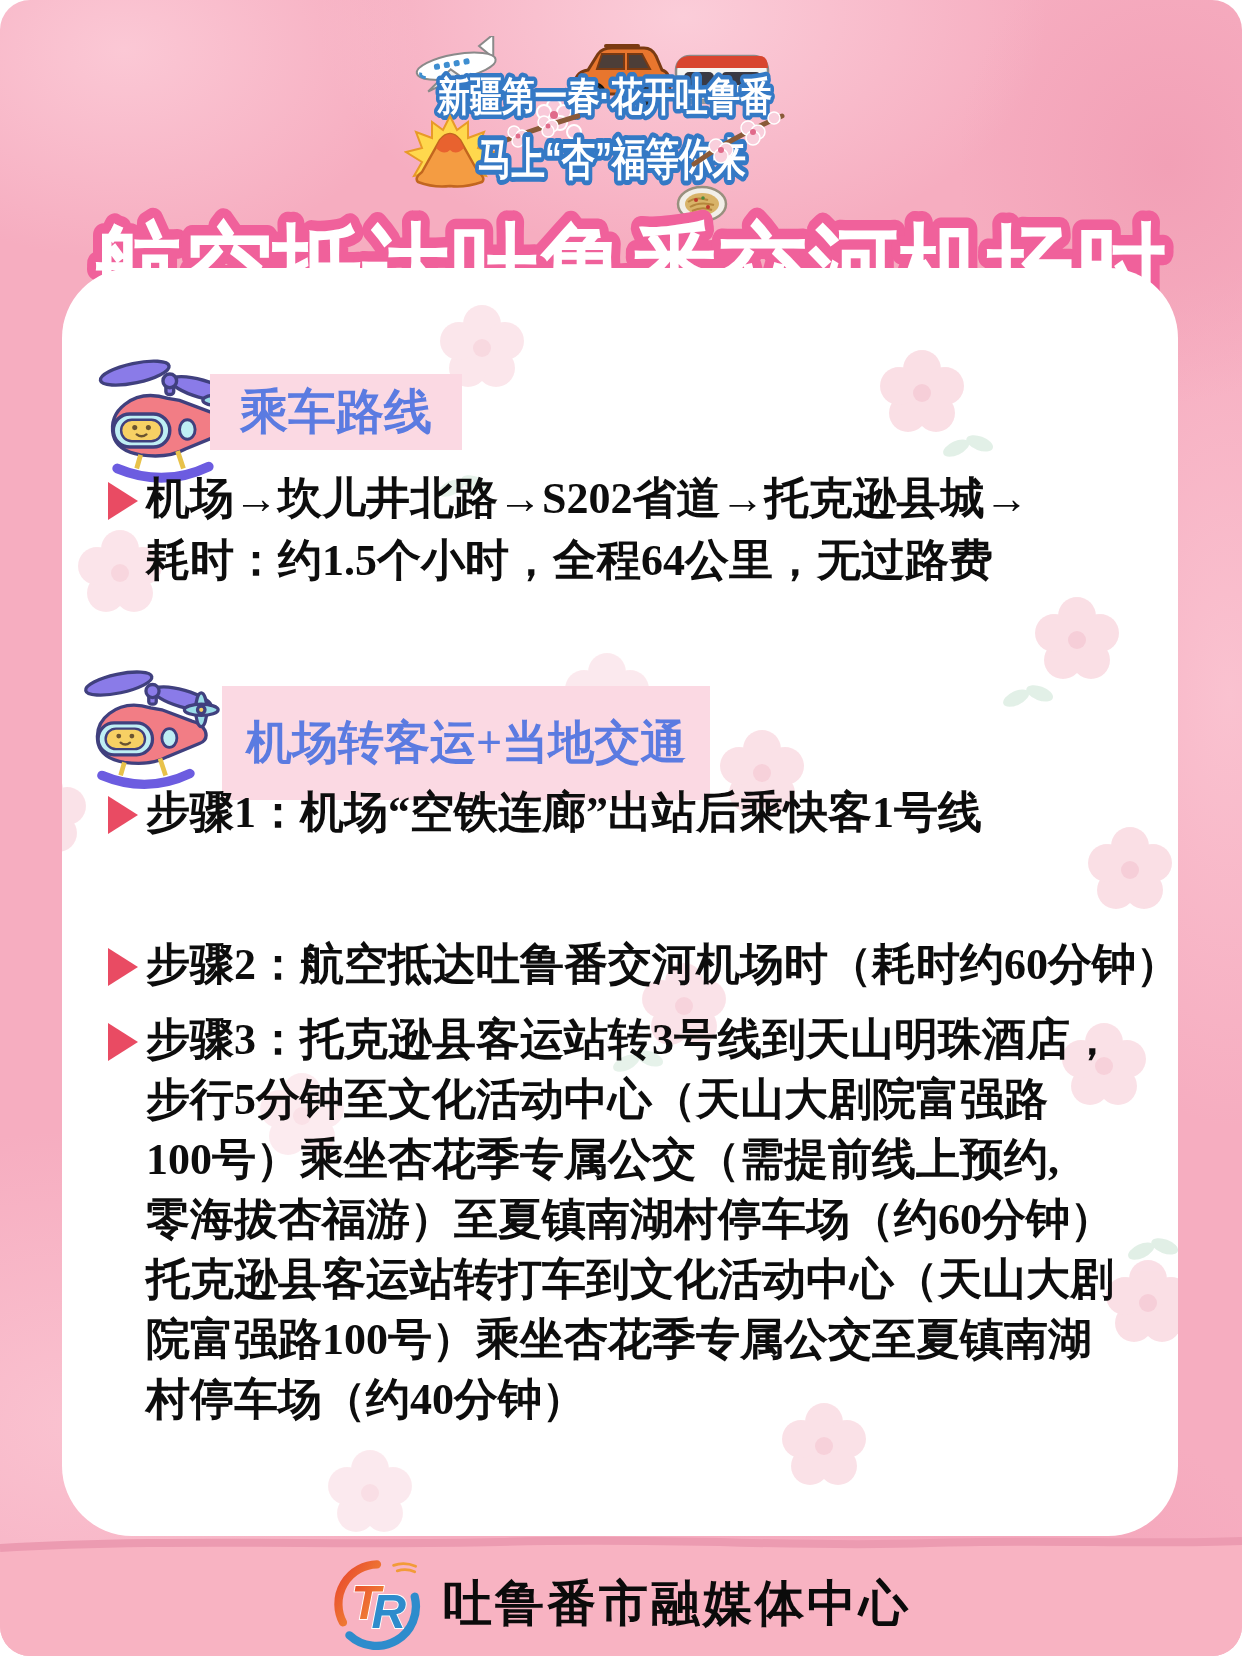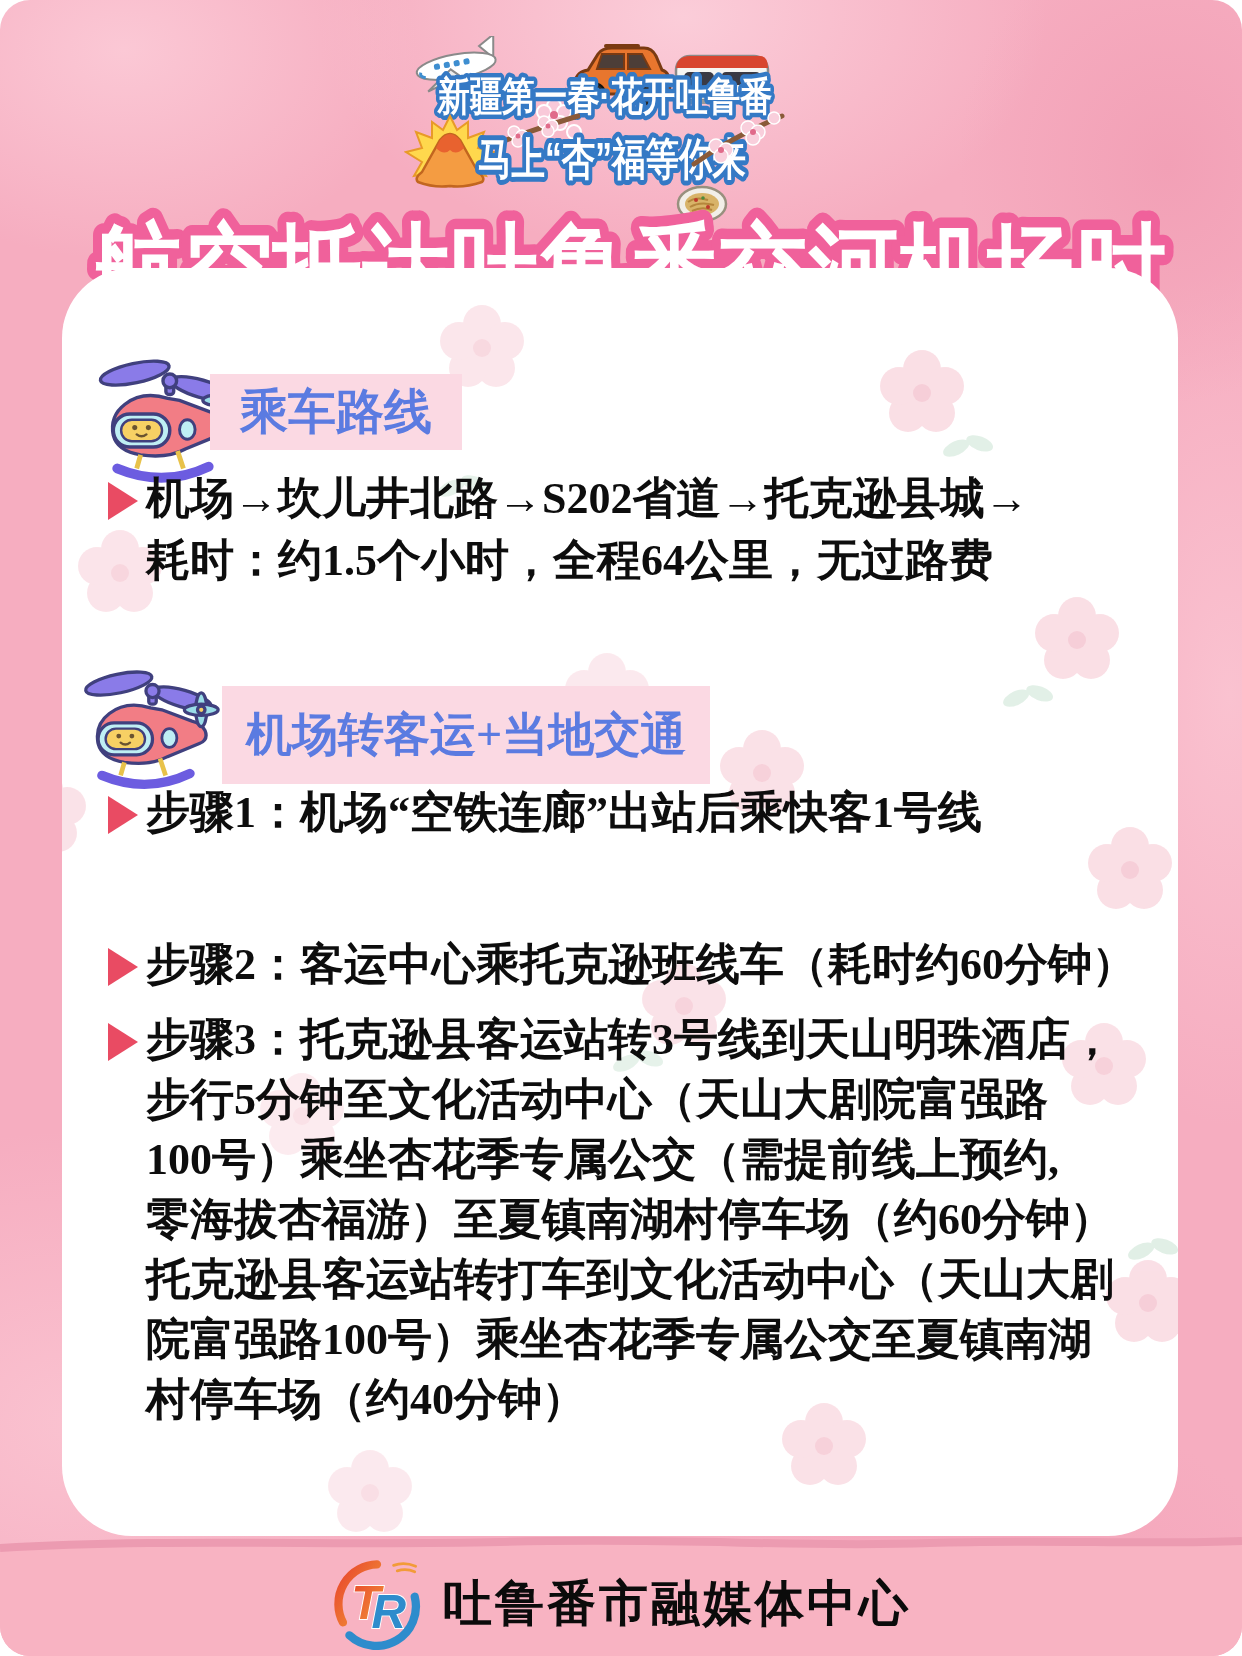--- a/index.html
+++ b/index.html
@@ -249,33 +249,33 @@
         <rect x="38" y="82" width="42" height="22" rx="11" fill="#F7D064" stroke-width="2.5"></rect>
         <ellipse cx="106" cy="92" rx="8" ry="10" fill="#BFEFF4" stroke-width="3"></ellipse>
       </g>
       <circle cx="52" cy="90" r="2.6" fill="#6B5330"></circle>
         <circle cx="66" cy="90" r="2.6" fill="#6B5330"></circle>
       <path d="M54,97 Q59,101 64,97" stroke="#6B5330" stroke-width="2.5" fill="none" stroke-linecap="round"></path>
       <path d="M58,118 L54,132 M96,114 L102,132" stroke="#E8C24A" stroke-width="5"></path>
       <path d="M34,132 Q82,152 128,130" stroke="#6C5CE0" stroke-width="10" fill="none" stroke-linecap="round"></path>
     </svg>
 
-    <div class="sec-box" style="left:160px;top:418px;font-size:46px;line-height:80px;padding:9px 24px;">机场转客运+当地交通</div>
+    <div class="sec-box" style="left:160px;top:418px;font-size:46px;line-height:80px;padding:17px 24px;">机场转客运+当地交通</div>
 
     <div class="tblock" style="top:512px;">
       <span class="bullet" style="top:16px;"></span>
       <div class="lines" style="line-height:66px;">
         <div class="line">步骤1：机场“空铁连廊”出站后乘快客1号线</div>
       </div>
     </div>
 
     <div class="tblock" style="top:664px;">
       <span class="bullet" style="top:16px;"></span>
       <div class="lines" style="line-height:66px;">
-        <div class="line">步骤2：客运中心乘托克逊班线车（耗时约60分钟）</div>
+        <div class="line">步骤2：航空抵达吐鲁番交河机场时（耗时约60分钟）</div>
       </div>
     </div>
 
     <div class="tblock" style="top:742px;">
       <span class="bullet" style="top:13px;"></span>
       <div class="lines" style="line-height:60px;">
         <div class="line">步骤3：托克逊县客运站转3号线到天山明珠酒店，</div>
         <div class="line">步行5分钟至文化活动中心（天山大剧院富强路</div>
         <div class="line">100号）乘坐杏花季专属公交（需提前线上预约,</div>
         <div class="line">零海拔杏福游）至夏镇南湖村停车场（约60分钟）</div>

